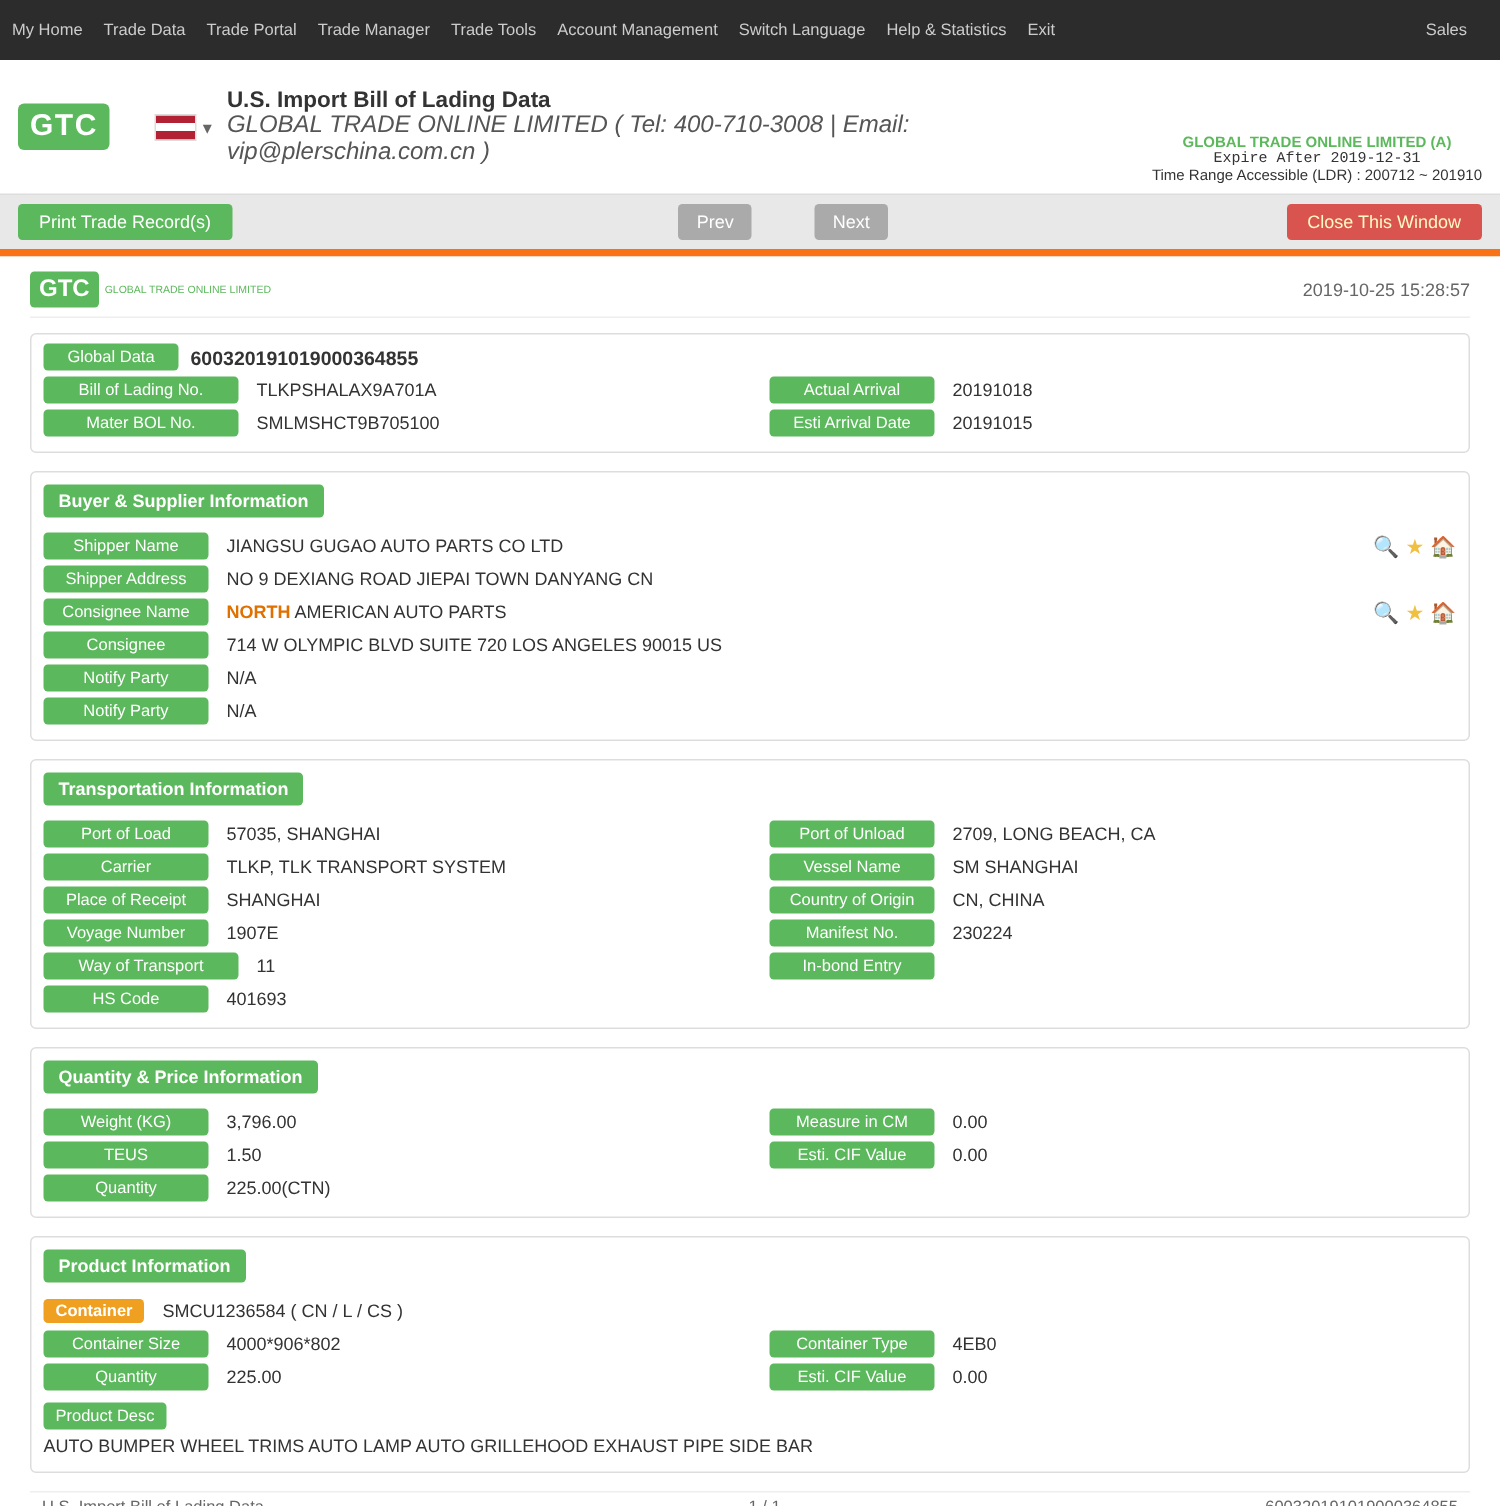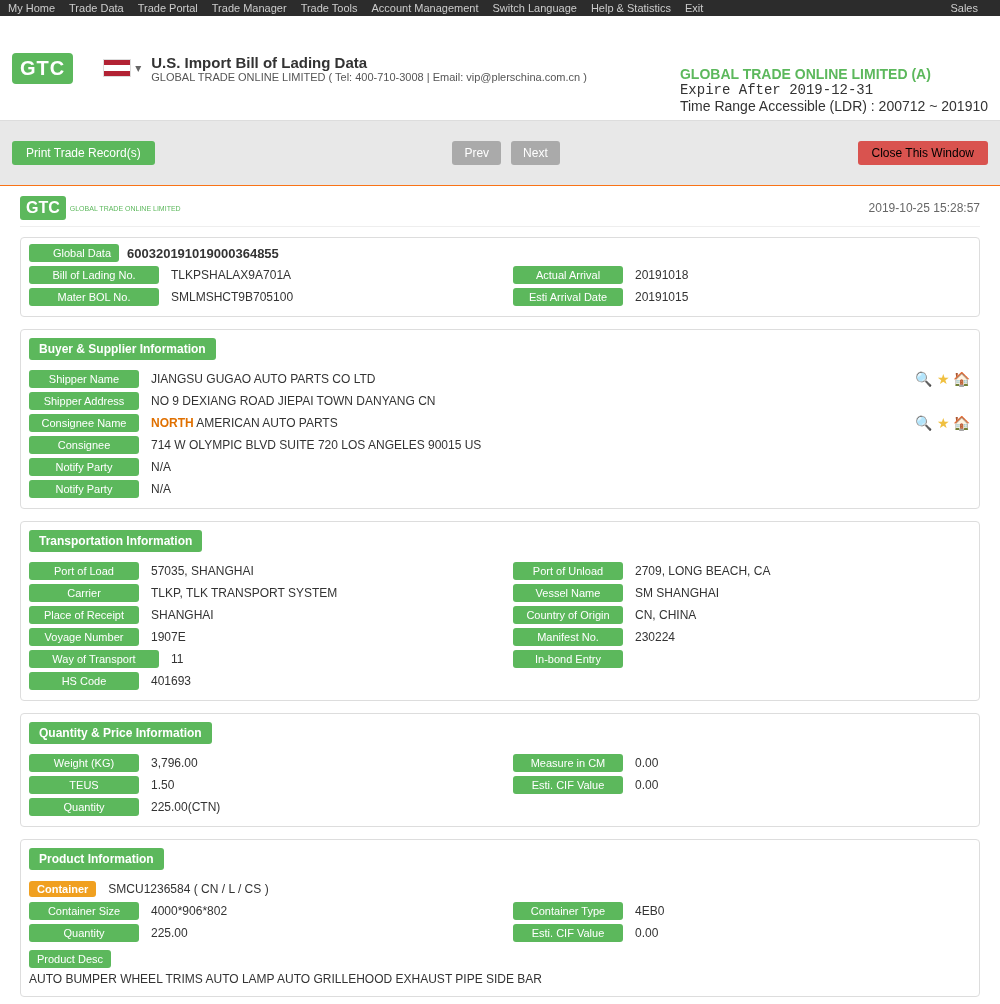--- a/index.html
+++ b/index.html
@@ -1,40 +1,40 @@
 <!DOCTYPE html>
 <html><head>
   <meta charset="utf-8">
   <style>
     * { margin: 0; padding: 0; box-sizing: border-box; }
     body { font-family: Arial, sans-serif; font-size: 12px; background: #f0f0f0; color: #333; width: 1000px; }
 
     
-    .top-nav { background: #2c2c2c; color: #ccc; display: flex; align-items: center; padding: 0 8px; height: 16px; font-size: 11px; }
+    .top-nav { background: #2c2c2c; color: #ccc; display: flex; align-items: center; padding: 0 8px; height: 40px; font-size: 11px; }
     .top-nav span { margin-right: 14px; cursor: pointer; }
     .top-nav .sales { margin-left: auto; }
 
     
     .header-bar { background: #fff; display: flex; align-items: center; padding: 6px 12px; border-bottom: 1px solid #ddd; min-height: 60px; }
     .logo-area { display: flex; align-items: center; margin-right: 20px; }
     .logo-box { background: #5cb85c; color: white; font-weight: bold; font-size: 20px; padding: 4px 8px; border-radius: 4px; letter-spacing: 1px; }
     .flag-area { display: flex; align-items: center; margin: 0 10px; }
     .flag { width: 28px; height: 18px; background: linear-gradient(to bottom, #B22234 33%, white 33%, white 66%, #B22234 66%); border: 1px solid #ddd; }
     .header-center { flex: 1; }
     .header-center .title { font-size: 15px; font-weight: bold; color: #333; }
-    .header-center .subtitle { font-size: 11px; color: #555; }
-    .header-right { text-align: left; font-size: 14px; margin-top: 44px; }
+    .header-center .subtitle { font-size: 16px; color: #555; font-style: italic; }
+    .header-right { text-align: center; font-size: 10px; margin-top: 44px; }
     .header-right .company { color: #5cb85c; font-weight: bold; }
     .header-right .expire { color: #333; font-family: Liberation Mono, monospace; }
 
     
-    .toolbar { background: #e8e8e8; padding: 20px 12px; display: flex; align-items: center; gap: 10px; border-bottom: 1px solid #f97316; }
+    .toolbar { background: #e8e8e8; padding: 6px 12px; display: flex; align-items: center; gap: 10px; border-bottom: 5px solid #f97316; }
     .btn-green { background: #5cb85c; color: white; border: none; padding: 5px 14px; border-radius: 3px; cursor: pointer; font-size: 12px; }
-    .btn-gray { background: #aaa; color: white; border: none; padding: 5px 12px; border-radius: 3px; cursor: pointer; font-size: 12px; }
-    .btn-red { background: #d9534f; color: #000000; border: none; padding: 5px 14px; border-radius: 3px; cursor: pointer; font-size: 12px; }
+    .btn-gray { background: #aaa; color: white; border: none; padding: 5px 12px; border-radius: 3px; cursor: pointer; font-size: 12px; margin-left: 32px; }
+    .btn-red { background: #d9534f; color: #fef9c3; border: none; padding: 5px 14px; border-radius: 3px; cursor: pointer; font-size: 12px; }
     .spacer { flex: 1; }
 
     
     .main-content { background: #fff; margin: 0; padding: 10px 20px; }
 
     
     .doc-header { display: flex; justify-content: space-between; align-items: center; margin-bottom: 10px; padding-bottom: 6px; border-bottom: 1px solid #eee; }
     .doc-logo { display: flex; align-items: center; }
     .doc-logo-box { background: #5cb85c; color: white; font-weight: bold; font-size: 16px; padding: 3px 6px; border-radius: 3px; }
     .doc-timestamp { font-size: 12px; color: #666; }
@@ -49,21 +49,21 @@
     .field-label { background: #5cb85c; color: white; padding: 3px 8px; border-radius: 3px; font-size: 11px; min-width: 110px; text-align: center; white-space: nowrap; margin-right: 8px; }
     .field-label-wide { min-width: 130px; }
     .field-value { flex: 1; font-size: 12px; padding: 2px 4px; color: #333; }
 
     
     .half { display: flex; align-items: center; flex: 1; }
     .half + .half { margin-left: 26px; }
 
     
     .global-data-row { display: flex; align-items: center; margin: 6px 8px 4px 8px; }
-    .global-label { background: #5cb85c; color: white; padding: 3px 8px; border-radius: 3px; font-size: 11px; min-width: 90px; text-align: right; margin-right: 8px; }
+    .global-label { background: #5cb85c; color: white; padding: 3px 8px; border-radius: 3px; font-size: 11px; min-width: 90px; text-align: center; margin-right: 8px; }
     .global-value { font-size: 13px; font-weight: bold; color: #333; }
 
     
     .icon-search { color: #aaa; font-size: 14px; cursor: pointer; margin-left: 8px; }
     .icon-star { color: #f0c040; font-size: 14px; cursor: pointer; margin-left: 4px; }
     .icon-home { color: #e07000; font-size: 14px; cursor: pointer; margin-left: 4px; }
 
     
     .highlight-north { color: #e07000; font-weight: bold; }
 

